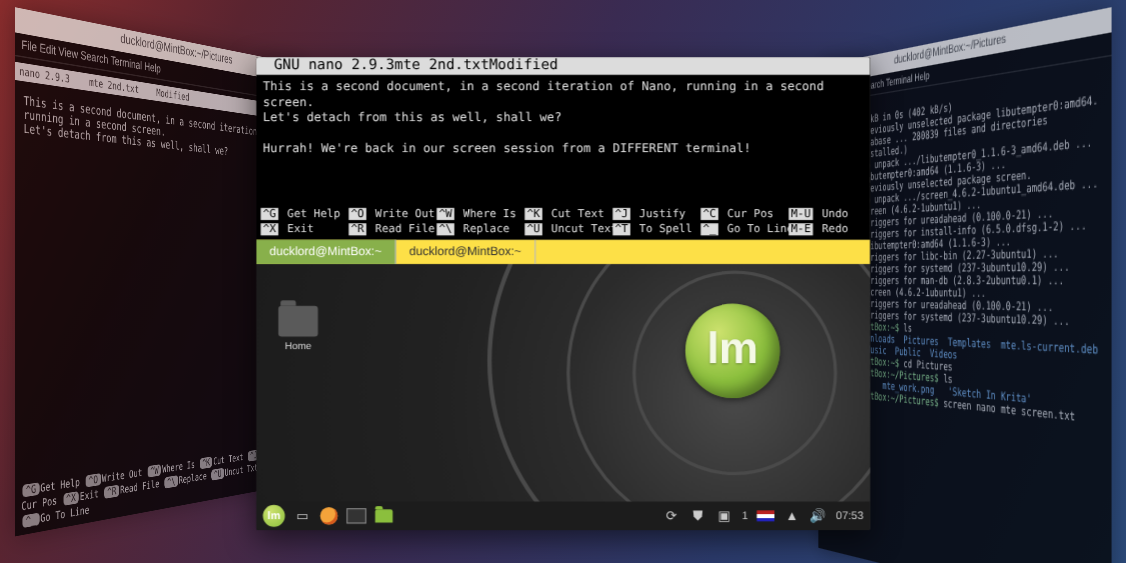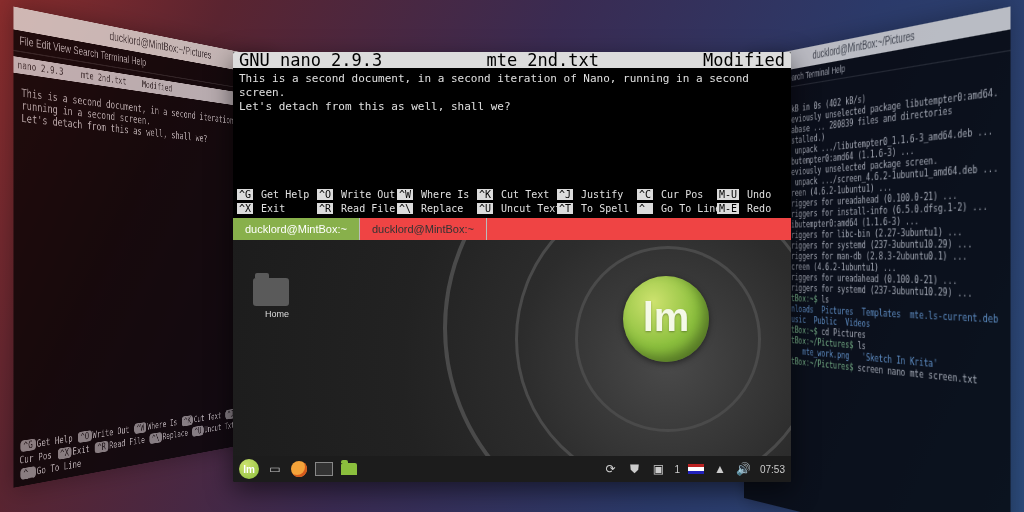--- a/index.html
+++ b/index.html
@@ -18,41 +18,41 @@
 
 
 .center{position:absolute;left:233px;top:52px;width:558px;height:430px;background:#2a2a2a;box-shadow:0 8px 26px rgba(0,0,0,.55);border-radius:2px;overflow:hidden}
 .wallpaper{position:absolute;inset:0;background:radial-gradient(circle at 78% 72%,#4a4a4a 0%,#3a3a3a 14%,#2c2c2c 28%,#222 50%,#1a1a1a 100%)}
 .ring{position:absolute;border:3px solid #4a4a4a;border-radius:50%}
 .mint{position:absolute;right:82px;bottom:120px;width:86px;height:86px;border-radius:50%;background:radial-gradient(circle at 35% 30%,#cde26e,#8bbf3d 55%,#6a9a2e);box-shadow:inset -6px -6px 12px rgba(0,0,0,.3),0 2px 6px rgba(0,0,0,.5);display:flex;align-items:center;justify-content:center}
 .mint span{font:700 40px sans-serif;color:#f4f9e6;text-shadow:0 1px 2px rgba(0,0,0,.3);transform:translateY(-2px)}
 
 
 .nano{position:absolute;left:0;top:0;right:0;height:166px;background:#000;color:#e0e0e0;font:11px/14px monospace;border-bottom:1px solid #444}
-.nano-header{display:flex;justify-content:space-between;background:#dcdcdc;color:#000;font-size:17px;padding:1px 6px}
+.nano-header{display:flex;background:#dcdcdc;color:#000;font-size:13px;padding:1px 16px}
 .nano-body{padding:4px 6px;font-size:11px}
 .nano-body span{color:#e0e0e0}
 .nano-foot{position:absolute;bottom:0;left:0;right:0;padding:2px 4px;font-size:10px;white-space:nowrap}
 .nano-foot .k{background:#dcdcdc;color:#000;padding:0 2px;margin-right:2px}
 .nano-foot .cell{display:inline-block;width:80px}
 
-.tabs{position:absolute;left:0;top:166px;right:0;height:22px;background:#ef4444;display:flex;font:11px/22px sans-serif;color:#333}
+.tabs{position:absolute;left:0;top:166px;right:0;height:22px;background:#fde047;display:flex;font:11px/22px sans-serif;color:#333}
 .tabs .tab{padding:0 12px;border-right:1px solid #bbb}
 .tabs .tab.active{background:#88b04b;color:#fff}
 
 .taskbar{position:absolute;left:0;right:0;bottom:0;height:26px;background:#1c1c1c;display:flex;align-items:center;padding:0 6px;gap:8px;color:#ccc;font:10px sans-serif}
 .taskbar .sp{flex:1}
 .ico{width:16px;height:16px;display:inline-flex;align-items:center;justify-content:center;font-size:12px}
 .mintbtn{width:20px;height:20px;border-radius:50%;background:radial-gradient(circle at 35% 30%,#cde26e,#8bbf3d);display:flex;align-items:center;justify-content:center;color:#fff;font:700 10px sans-serif}
 .ff{width:16px;height:16px;border-radius:50%;background:#f4a33a;box-shadow:inset -2px -2px 0 #d4591c}
 .term{width:16px;height:12px;background:#333;border:1px solid #888}
 .folder{width:16px;height:12px;background:#8bbf3d;border-radius:2px 2px 0 0;position:relative}
 .folder:before{content:"";position:absolute;top:-3px;left:0;width:7px;height:3px;background:#8bbf3d;border-radius:2px 2px 0 0}
 .flag{width:16px;height:10px;background:linear-gradient(#b22 0 33%,#fff 33% 66%,#22b 66%)}
-.deskfolder{position:absolute;left:20px;top:226px;text-align:right;color:#ddd;font:9px sans-serif}
+.deskfolder{position:absolute;left:20px;top:226px;text-align:center;color:#ddd;font:9px sans-serif}
 .deskfolder .f{width:36px;height:28px;background:#5a5a5a;border-radius:3px;margin:0 auto 3px;position:relative}
 .deskfolder .f:before{content:"";position:absolute;top:-5px;left:2px;width:14px;height:5px;background:#5a5a5a;border-radius:2px 2px 0 0}
 </style>
 </head>
 <body>
 
 <div class="stage">
 
   <div class="panel left">
     <div class="titlebar">ducklord@MintBox:~/Pictures</div>
@@ -85,21 +85,21 @@
       <div class="f"></div>
       <div>Home</div>
     </div>
 
     <div class="nano">
       <div class="nano-header">
         <span>GNU nano 2.9.3</span>
         <span>mte 2nd.txt</span>
         <span>Modified</span>
       </div>
-      <div class="nano-body" id="nanobody"><span>This is a second document, in a second iteration of Nano, running in a second screen.</span><br><span>Let's detach from this as well, shall we?</span><br><span></span><br></div>
+      <div class="nano-body" id="nanobody"><span>This is a second document, in a second iteration of Nano, running in a second screen.</span><br><span>Let's detach from this as well, shall we?</span><br><span></span><br><span>Hurrah! We're back in our screen session from a DIFFERENT terminal!</span></div>
       <div class="nano-foot">
         <div id="krow1"><span class="cell"><span class="k">^G</span> Get Help</span><span class="cell"><span class="k">^O</span> Write Out</span><span class="cell"><span class="k">^W</span> Where Is</span><span class="cell"><span class="k">^K</span> Cut Text</span><span class="cell"><span class="k">^J</span> Justify</span><span class="cell"><span class="k">^C</span> Cur Pos</span><span class="cell"><span class="k">M-U</span> Undo</span></div>
         <div id="krow2"><span class="cell"><span class="k">^X</span> Exit</span><span class="cell"><span class="k">^R</span> Read File</span><span class="cell"><span class="k">^\</span> Replace</span><span class="cell"><span class="k">^U</span> Uncut Text</span><span class="cell"><span class="k">^T</span> To Spell</span><span class="cell"><span class="k">^_</span> Go To Line</span><span class="cell"><span class="k">M-E</span> Redo</span></div>
       </div>
     </div>
 
     <div class="tabs">
       <div class="tab active">ducklord@MintBox:~</div>
       <div class="tab">ducklord@MintBox:~</div>
     </div>

